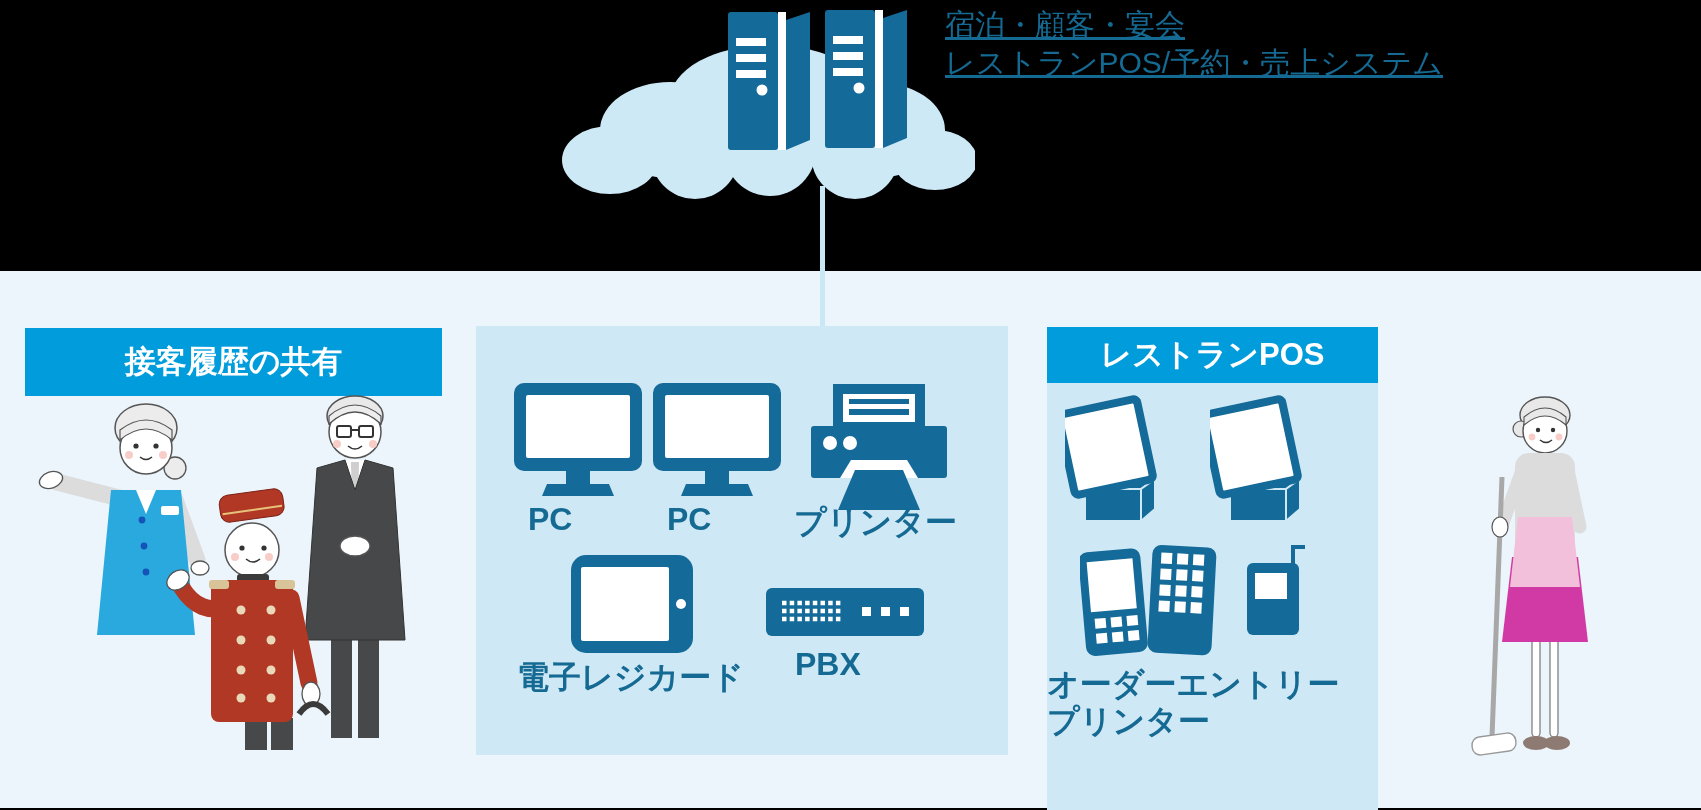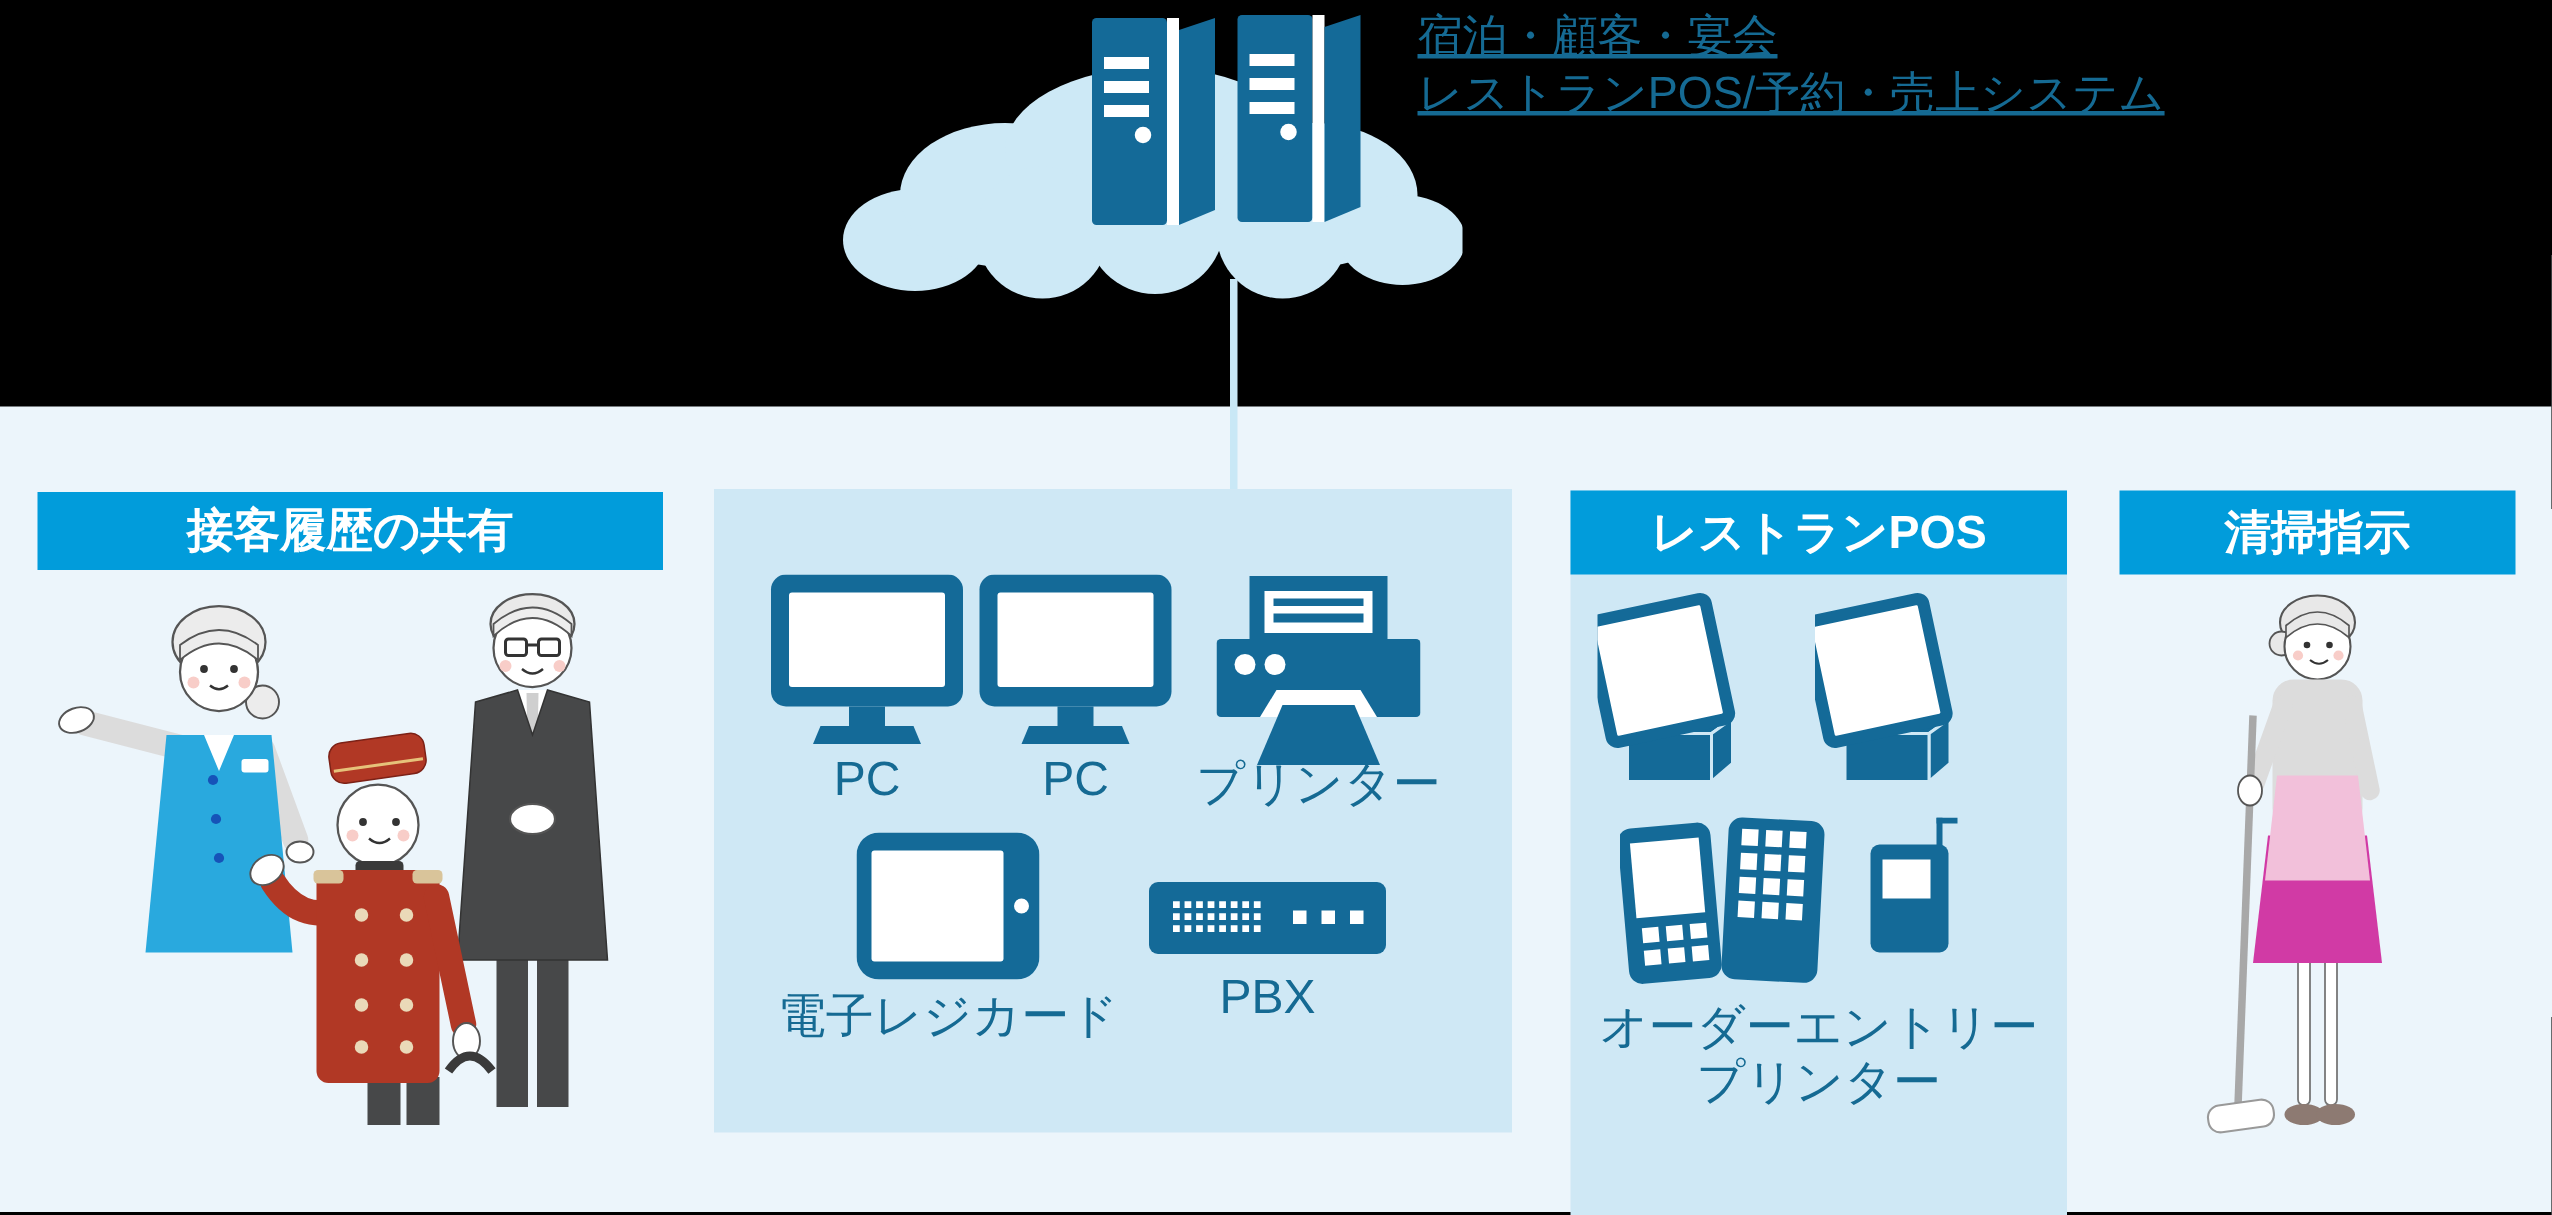--- a/index.html
+++ b/index.html
@@ -11,28 +11,28 @@
     --outline-grey:#555555; --button-cream:#ead9b8;
   }
   html,body{margin:0;padding:0;}
   body{background:#000;font-family:"Liberation Sans","DejaVu Sans",sans-serif;}
   #stage{position:relative;width:1701px;height:810px;background:var(--canvas-black);overflow:hidden;}
   #light-band{position:absolute;left:0;top:271px;width:1701px;height:537px;background:var(--page-bg);}
   #connector{position:absolute;left:820px;top:186px;width:5px;height:141px;background:var(--connector-blue);}
   #cloud-svg{position:absolute;left:555px;top:0;}
   #cloud-caption{position:absolute;left:945px;top:6px;color:var(--label-blue);font-size:30px;line-height:38px;white-space:nowrap;text-decoration:underline;}
   .section-header{position:absolute;background:var(--header-blue);color:#fff;font-weight:bold;font-size:31px;display:flex;align-items:center;justify-content:center;}
-  #header-service{left:25px;top:328px;width:417px;height:52px;}
+  #header-service{left:25px;top:328px;width:417px;height:68px;}
   #header-clean{left:1413px;top:327px;width:264px;height:56px;}
   .panel{position:absolute;background:var(--panel-blue);}
   #panel-front{left:476px;top:326px;width:532px;height:429px;}
   #panel-pos{left:1047px;top:327px;width:331px;height:524px;}
   #panel-pos .pos-header{position:absolute;left:0;top:0;width:331px;height:56px;background:var(--header-blue);color:#fff;font-weight:bold;font-size:31px;display:flex;align-items:center;justify-content:center;}
   .dev-icon{position:absolute;}
-  .dev-label{position:absolute;color:var(--label-blue);font-size:32px;text-align:center;}
+  .dev-label{position:absolute;color:var(--label-blue);font-size:32px;text-align:left;font-weight:bold;}
   #lbl-pc1{left:52px;top:175px;width:100px;}
   #lbl-pc2{left:191px;top:175px;width:100px;}
   #lbl-printer{left:318px;top:175px;width:170px;}
   #lbl-tablet{left:41px;top:330px;width:230px;}
   #lbl-pbx{left:319px;top:320px;width:100px;}
   #icon-pc1{left:37px;top:57px;}
   #icon-pc2{left:176px;top:57px;}
   #icon-printer{left:335px;top:58px;}
   #icon-tablet{left:95px;top:229px;}
   #icon-pbx{left:290px;top:262px;}
@@ -87,23 +87,20 @@
 
   <div id="cloud-caption">
     <span class="ln">宿泊・顧客・宴会</span>
     <span class="ln">レストランPOS/予約・売上システム</span>
   </div>
 
   <div id="connector"></div>
 
   <div class="section-header" id="header-service">
     <span>接客履歴の共有</span>
-  </div>
-  <div class="section-header" id="header-clean">
-    <span>清掃指示</span>
   </div>
 
   <div class="panel" id="panel-front">
     <svg class="dev-icon" id="icon-pc1" width="130" height="114" viewBox="0 0 130 114">
       <rect x="1" y="0" width="128" height="88" rx="10" fill="var(--icon-blue)"></rect>
       <rect x="13" y="12" width="104" height="63" rx="2" fill="#fff"></rect>
       <rect x="53" y="88" width="24" height="13" fill="var(--icon-blue)"></rect>
       <polygon points="34,101 96,101 101,113 29,113" fill="var(--icon-blue)"></polygon>
     </svg>
     <svg class="dev-icon" id="icon-pc2" width="130" height="114" viewBox="0 0 130 114">

